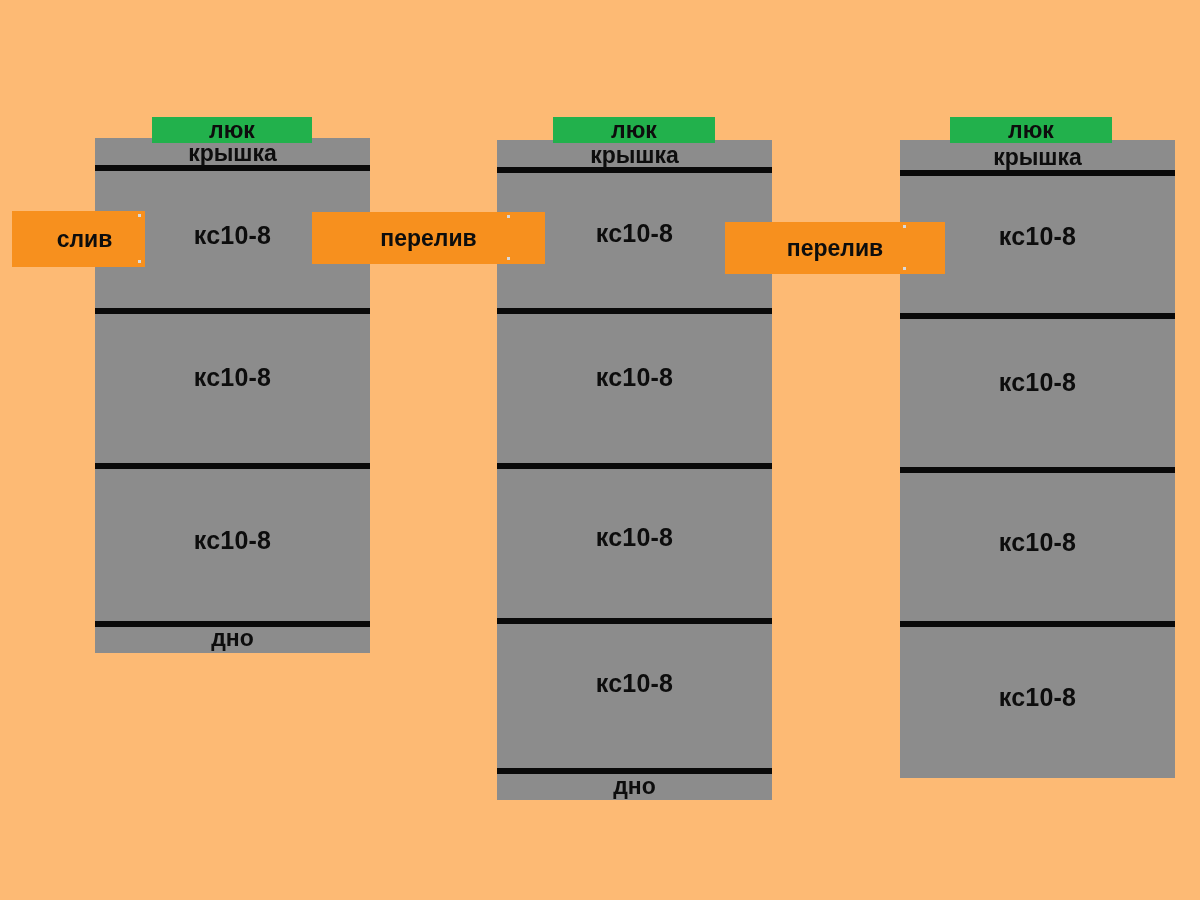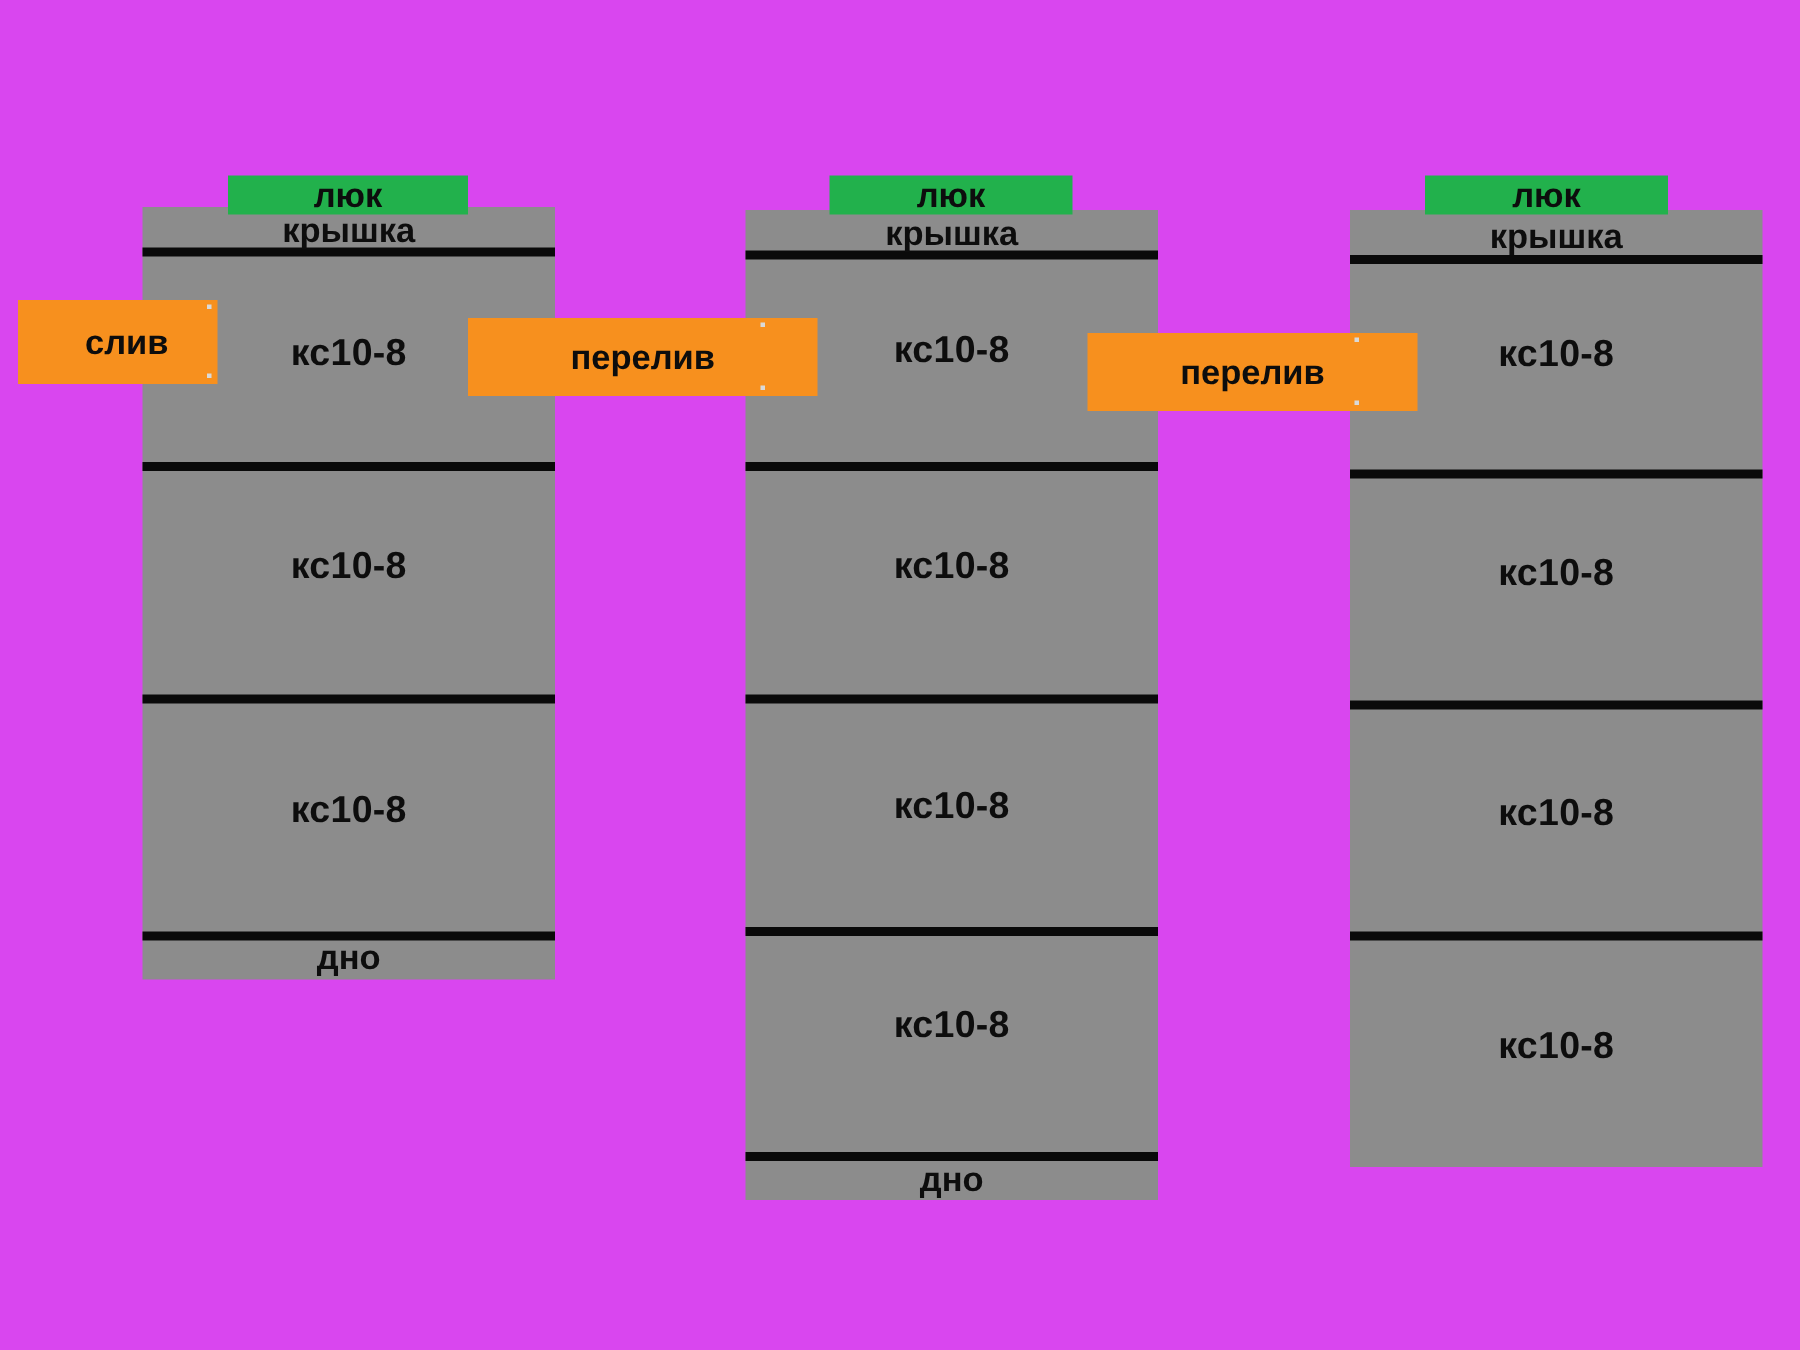--- a/index.html
+++ b/index.html
@@ -11,21 +11,21 @@
     width: 1200px;
     height: 900px;
     background: #ffffff;
     font-family: "Liberation Sans", "DejaVu Sans", sans-serif;
     overflow: hidden;
   }
   #stage {
     position: relative;
     width: 1200px;
     height: 900px;
-    background: #d946ef;
+    background: #fdba74;
   }
 
   
   .tank {
     position: absolute;
     background: #8c8c8c;
     box-sizing: border-box;
   }
   
   .seam {
@@ -133,19 +133,19 @@
   </div>
 
   <div class="cap-label" style="left:900px; top:144px; width:275px;">крышка</div>
   <div class="ring-label" style="left:900px; top:222px; width:275px;">кс10-8</div>
   <div class="ring-label" style="left:900px; top:368px; width:275px;">кс10-8</div>
   <div class="ring-label" style="left:900px; top:528px; width:275px;">кс10-8</div>
   <div class="ring-label" style="left:900px; top:683px; width:275px;">кс10-8</div>
 
   <div class="chip chip-hatch" style="left:950px; top:117px; width:162px; height:26px;">люк</div>
 
-  <div class="chip chip-pipe" style="left:12px; top:200px; width:133px; height:56px;padding-left:12px;">слив<span class="speck" style="left:126px; top:3px;"></span><span class="speck" style="left:126px; top:49px;"></span></div>
+  <div class="chip chip-pipe" style="left:12px; top:211px; width:133px; height:56px;padding-left:12px;">слив<span class="speck" style="left:126px; top:3px;"></span><span class="speck" style="left:126px; top:49px;"></span></div>
 
   <div class="chip chip-pipe" style="left:312px; top:212px; width:233px; height:52px;">перелив<span class="speck" style="left:195px; top:3px;"></span><span class="speck" style="left:195px; top:45px;"></span></div>
 
   <div class="chip chip-pipe" style="left:725px; top:222px; width:220px; height:52px;">перелив<span class="speck" style="left:178px; top:3px;"></span><span class="speck" style="left:178px; top:45px;"></span></div>
 
 </div>
 
 </body></html>

